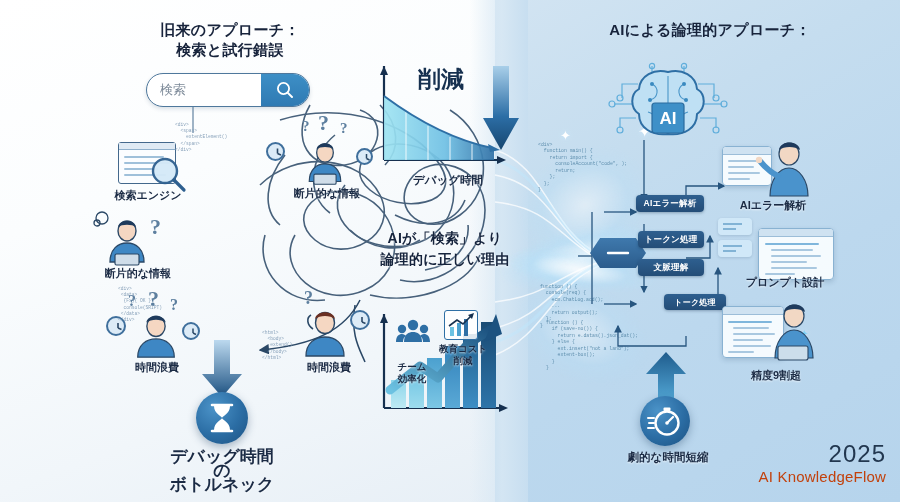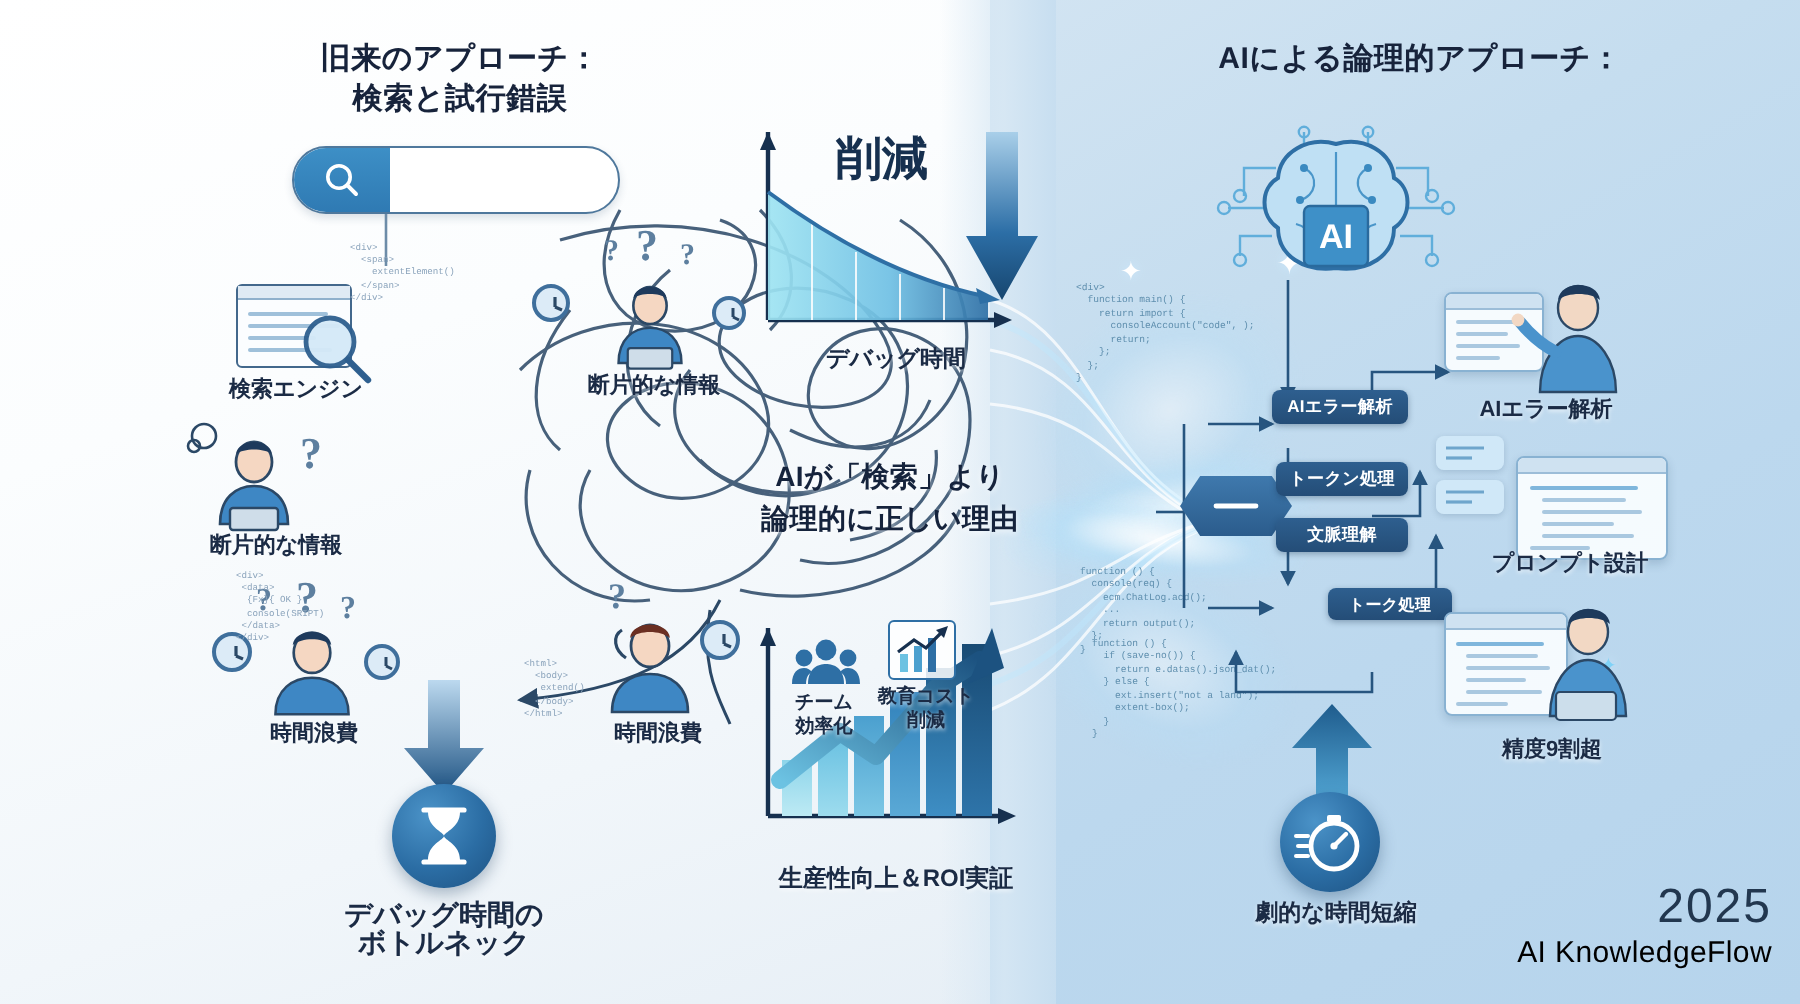--- a/index.html
+++ b/index.html
@@ -132,21 +132,21 @@
     box-shadow: 0 3px 8px rgba(25,60,95,.35);
     display:flex; align-items:center; justify-content:center;
   }
 
   #brand-year {
     position:absolute; right:14px; top:440px;
     font-size:24px; color:#22374f; font-weight:normal; letter-spacing:1px;
   }
   #brand-name {
     position:absolute; right:14px; top:468px;
-    font-size:15px; color:#000000; letter-spacing:.2px;
+    font-size:15px; color:#c2410c; letter-spacing:.2px;
   }
   svg { display:block; overflow:visible; }
 </style>
 </head>
 <body>
 
 <div id="stage">
 
   <div class="panel" id="left-panel"></div>
   <div class="panel" id="right-panel"></div>
@@ -176,20 +176,21 @@
   <span class="sparkle" style="left:638px;top:122px;font-size:16px;">✦</span>
   <span class="sparkle" style="left:790px;top:310px;font-size:15px;color:#7fd2f7;">✦</span>
   <span class="sparkle" style="left:800px;top:328px;font-size:10px;color:#7fd2f7;">✦</span>
 
   <div class="title" style="left:95px; top:20px; width:270px;">
     <div>旧来のアプローチ：</div>
     <div>検索と試行錯誤</div>
   </div>
 
   <div id="search-box">
+    <div id="search-input-text" placeholder="検索">検索</div>
     <div id="search-btn">
       <svg width="20" height="20" viewBox="0 0 20 20">
         <circle cx="8.5" cy="8.5" r="5.6" fill="none" stroke="#ffffff" stroke-width="1.8"></circle>
         <line x1="12.6" y1="12.6" x2="17" y2="17" stroke="#ffffff" stroke-width="2" stroke-linecap="round"></line>
       </svg>
     </div>
   </div>
   <svg style="position:absolute;left:186px;top:107px;width:14px;height:28px;">
     <line x1="7" y1="0" x2="7" y2="26" stroke="#6d8ca8" stroke-width="1.3"></line>
   </svg>
@@ -336,21 +337,21 @@
     </linearGradient>
       </defs>
     <path d="M14,0 L30,0 L30,34 L42,34 L22,57 L2,34 L14,34 z" fill="url(#dag)"></path>
   </svg>
   <div class="circleicon" style="left:196px; top:392px; width:52px; height:52px;">
     <svg width="26" height="30" viewBox="0 0 26 30">
       <path d="M3,2 H23 M3,28 H23" stroke="#ffffff" stroke-width="2.6" stroke-linecap="round"></path>
       <path d="M5,3 C5,11 13,13 13,15 C13,17 5,19 5,27 L21,27 C21,19 13,17 13,15 C13,13 21,11 21,3 z" fill="#ffffff"></path>
     </svg>
   </div>
-  <div class="caption" style="left:162px; top:450px; width:120px; font-size:14px;">
+  <div class="caption" style="left:162px; top:450px; width:120px; font-size:17px;">
     <div>デバッグ時間の</div>
     <div>ボトルネック</div>
   </div>
 
   <svg style="position:absolute;left:374px;top:62px;width:140px;height:125px;" viewBox="0 0 140 125">
     <defs>
       <linearGradient id="declg" x1="0" y1="0" x2="1" y2="0">
         <stop offset="0%" stop-color="#9fe4f2"></stop>
           <stop offset="55%" stop-color="#6fc0e4"></stop>
           <stop offset="100%" stop-color="#2e6fa5"></stop>
@@ -435,38 +436,37 @@
     <path d="M124,6 L112,34 L130,26 z" fill="#1c5280"></path>
   </svg>
   <svg style="position:absolute;left:396px;top:318px;width:34px;height:26px;">
     <circle cx="17" cy="7" r="5.2" fill="#2e6fa5"></circle>
     <circle cx="6" cy="11" r="4.2" fill="#2e6fa5"></circle>
     <circle cx="28" cy="11" r="4.2" fill="#2e6fa5"></circle>
     <path d="M8,24 C8,16 13,14 17,14 C21,14 26,16 26,24 z" fill="#2e6fa5"></path>
     <path d="M0,24 C0,18 3,16 6,16 C8,16 9,17 10,18 C8,19 7,21 7,24 z" fill="#2e6fa5"></path>
     <path d="M34,24 C34,18 31,16 28,16 C26,16 25,17 24,18 C26,19 27,21 27,24 z" fill="#2e6fa5"></path>
   </svg>
-  <div class="caption sm" style="left:380px; top:346px; width:64px;">
+  <div class="caption sm" style="left:380px; top:361px; width:64px;">
     <div>チーム</div>
     <div>効率化</div>
   </div>
   <div style="position:absolute;left:444px;top:310px;width:34px;height:30px;background:rgba(255,255,255,.85);border:1.4px solid #2e6fa5;border-radius:3px;">
     <svg width="32" height="28" viewBox="0 0 32 28">
       <rect x="5" y="16" width="4" height="9" fill="#6cc2e2"></rect>
       <rect x="12" y="12" width="4" height="13" fill="#4ba0cf"></rect>
       <rect x="19" y="8" width="4" height="17" fill="#2e6fa5"></rect>
       <path d="M4,15 L12,9 L18,13 L27,4" fill="none" stroke="#16304f" stroke-width="1.6"></path>
       <path d="M29,2 L23,4 L27,8 z" fill="#16304f"></path>
     </svg>
   </div>
   <div class="caption sm" style="left:428px; top:343px; width:70px;">
     <div>教育コスト</div>
     <div>削減</div>
   </div>
-  <div class="caption" style="left:368px; top:432px; width:160px; font-size:12px;">生産性向上＆ROI実証</div>
 
   <div class="title" style="left:555px; top:20px; width:310px;">
     <div>AIによる論理的アプローチ：</div>
   </div>
 
   <svg style="position:absolute;left:608px;top:64px;width:120px;height:86px;" viewBox="0 0 120 86">
     <g fill="none" stroke="#4fa6d8" stroke-width="1.2" opacity=".85">
       <path d="M30,20 H14 V34"></path>
         <circle cx="12" cy="34" r="3"></circle>
       <path d="M26,40 H6"></path>

